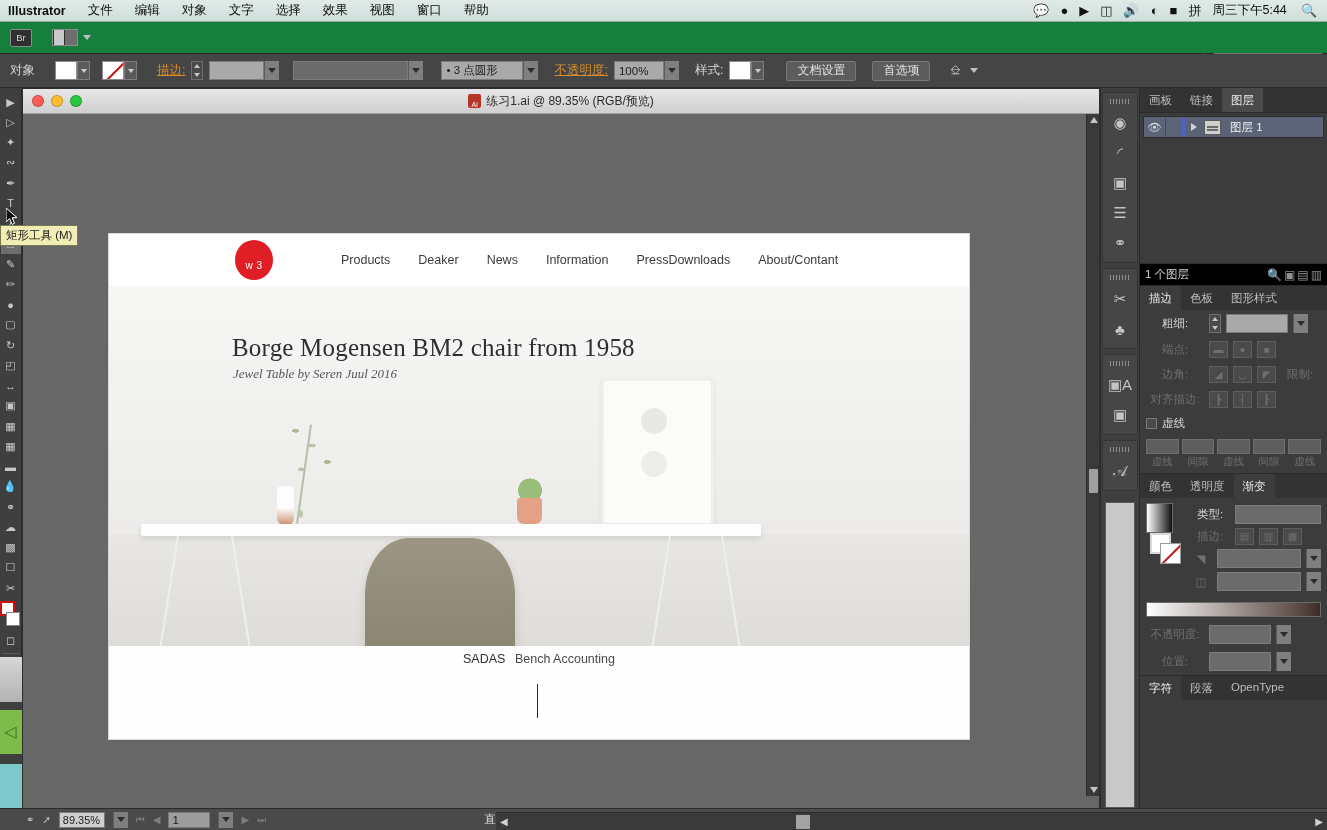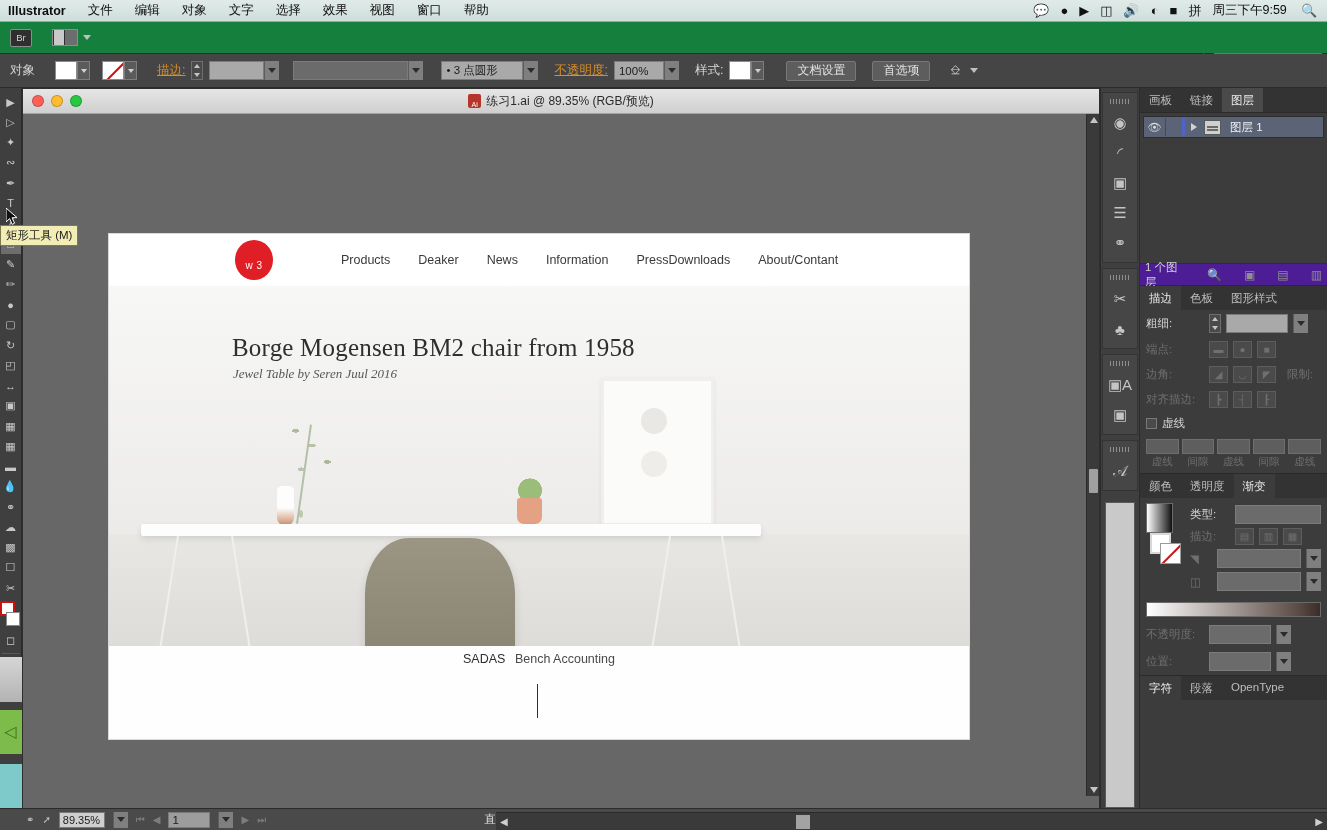--- a/index.html
+++ b/index.html
@@ -224,30 +224,30 @@
                border:1px solid #2e2e2e; gap:3px; padding-left:3px; }
   .eye { width:15px; color:#dcdcdc; font-size:11px; text-align:center; }
   .lcol { width:14px; height:18px; border-left:1px solid #4a4a4a; }
   .lbar { width:3px; height:18px; background:#4f64c8; }
   .ltri { width:0;height:0;border-top:4.5px solid transparent;border-bottom:4.5px solid transparent;
           border-left:6px solid #d2d2d2; margin-left:3px; }
   .lthumb { width:17px;height:15px;background:#cfcfcf;border:1px solid #5a5a5a; margin-left:4px;
             display:flex;align-items:center;justify-content:center;}
   .lthumb i { display:block; width:11px; height:1.5px; background:#6a6a6a; box-shadow:0 3px 0 #6a6a6a; }
   .layer-name { margin-left:6px; color:#f0f0f0; }
-  .layers-foot { display:flex; align-items:center; height: 22px; background:#4c1d95;
-                 border-top:1px solid #2e2e2e; padding: 0 5px; gap:22px; }
+  .layers-foot { display:flex; align-items:center; height: 22px; background:#000000;
+                 border-top:1px solid #2e2e2e; padding: 0 5px; gap:2px; }
   .layers-foot .count { flex:1; color:#d2d2d2; }
   .layers-foot .fi { color:#8f8f8f; font-size:12px; }
 
   .psec { border-top: 1px solid #2a2a2a; }
   .psec-tabs { display:flex; background:#333; }
   .psec-tabs .ptab.active { background:#3c3c3c; }
   .prow { display:flex; align-items:center; gap:5px; padding: 4px 6px; }
-  .prow .plbl { color:#d6d6d6; width:58px; text-align:left; font-size:11.5px; }
+  .prow .plbl { color:#d6d6d6; width:58px; text-align:center; font-size:11.5px; }
   .prow .plbl.dim { color:#6f6f6f; }
   .sq-btn { width:19px;height:17px; background:#4a4a4a; border:1px solid #5d5d5d; color:#6f6f6f;
             display:flex;align-items:center;justify-content:center; font-size:10px;}
   .chk { width:11px;height:11px; border:1px solid #7a7a7a; background:#4a4a4a; display:inline-block;}
   .dash-grid { display:flex; gap:3px; padding: 4px 6px 0; }
   .dash-grid .dcell { flex:1; height:15px; background:#5e5e5e; border:1px solid #6e6e6e; }
   .dash-lbls { display:flex; gap:3px; padding: 1px 6px 4px; }
   .dash-lbls span { flex:1; text-align:center; color:#6f6f6f; font-size:10.5px; }
   .grad-preview { width:27px; height:30px; border:1px solid #6a6a6a;
                   background: linear-gradient(to right,#fff,#111); }
@@ -295,21 +295,21 @@
     <div class="spacer"></div>
     <div class="status-icons">
       <span class="si">💬</span>
       <span class="si">●</span>
       <span class="si">▶</span>
       <span class="si">◫</span>
       <span class="si">🔊</span>
       <span class="si">◐</span>
       <span class="si">■</span>
       <span class="si">拼</span>
-      <span class="clock">周三下午9:59</span>
+      <span class="clock">周三下午5:44</span>
       <span class="si">🔍</span>
     </div>
   </div>
 
   <div class="ctrl-top">
     <div class="br-btn">Br</div>
     <div class="arrange-btn">
         <i></i>
         <i></i>
       </div>

